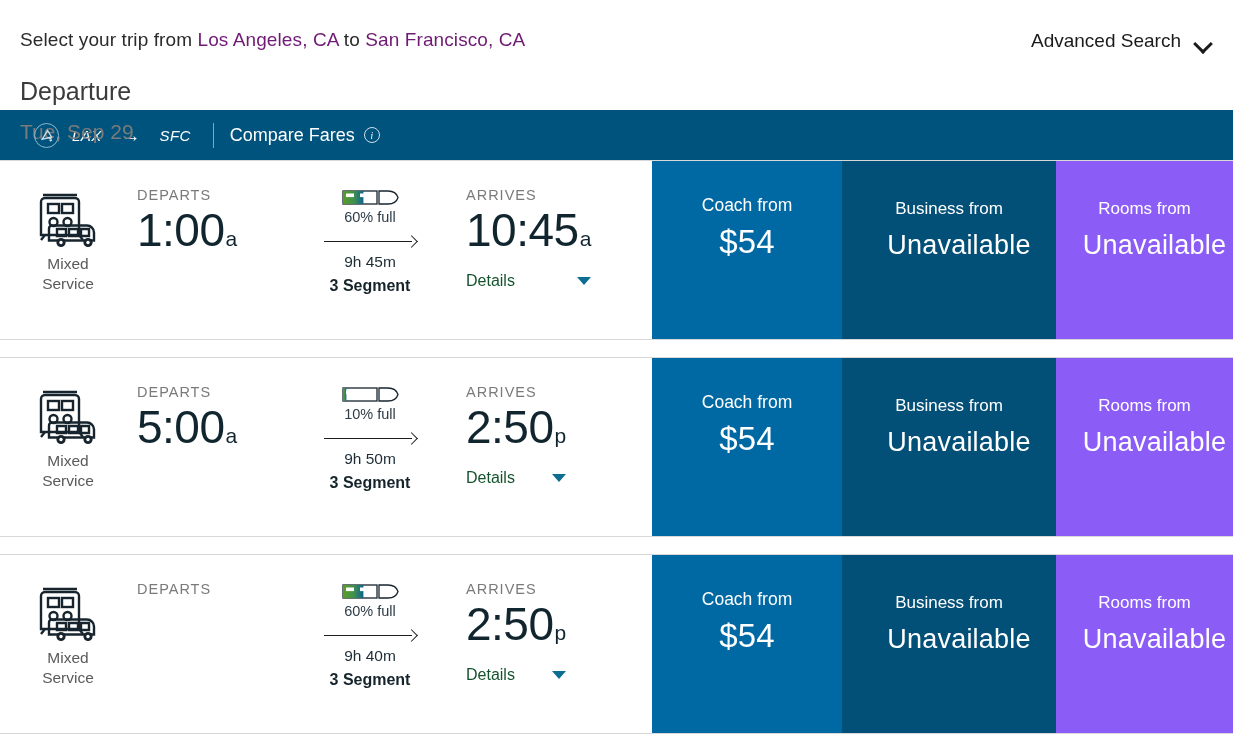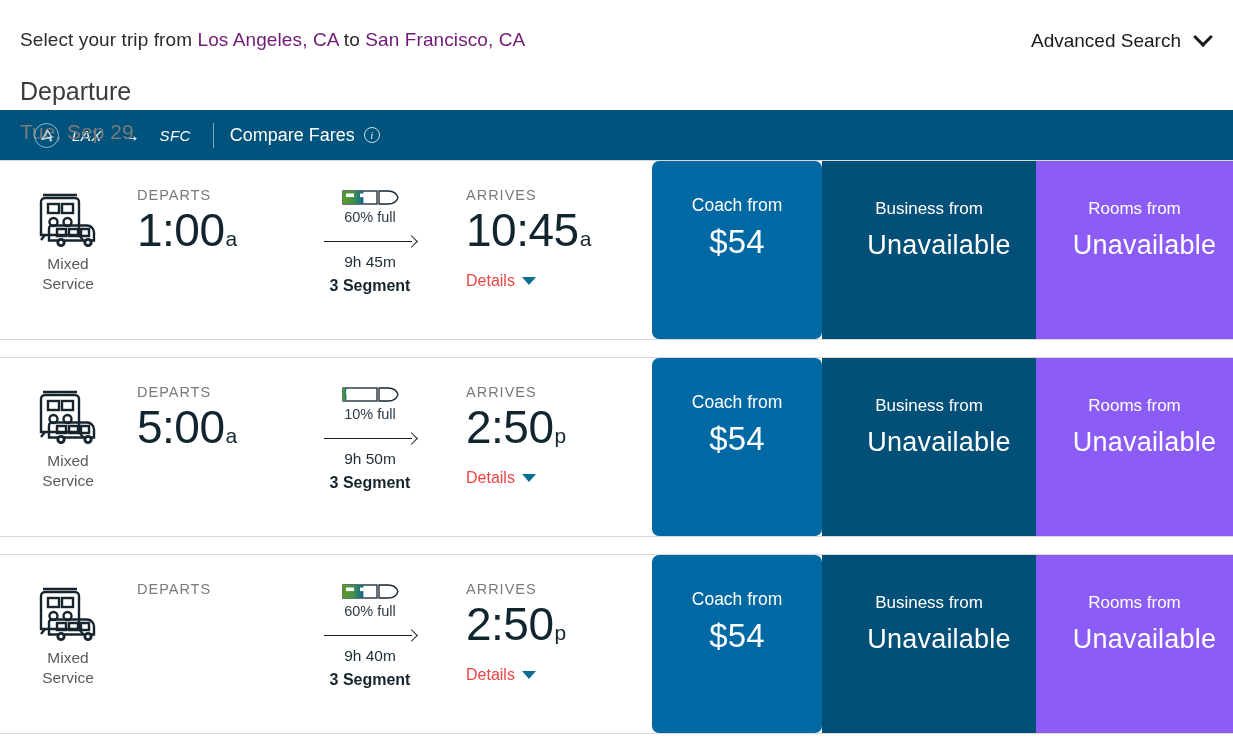--- a/index.html
+++ b/index.html
@@ -25,20 +25,21 @@
     white-space: nowrap;
     letter-spacing: .1px;
   }
   .trip-line .city {
     color: #701a75;
   }
   .adv-search {
     position: absolute;
     top: 30px; right: 22px;
     display: flex;
+    align-items: center;
     gap: 14px;
     font-size: 19px;
     color: #1b1b1b;
     cursor: pointer;
     white-space: nowrap;
   }
   .chev {
     display: inline-block;
     width: 16px; height: 9px;
     position: relative;
@@ -226,25 +227,26 @@
   }
 
   
   .arrive-cell {
     position: absolute;
     left: 466px; top: 26px;
   }
   .details-link {
     margin-top: 6px;
     font-size: 16px;
-    color: #ef4444;
+    color: #14532d;
     cursor: pointer;
     display: flex;
     align-items: center;
     gap: 7px;
+    justify-content: space-between;
   }
   .caret-down {
     width: 0; height: 0;
     border-left: 7px solid transparent;
     border-right: 7px solid transparent;
     border-top: 8px solid #0e6e92;
   }
 
   
   .fares {
@@ -252,21 +254,21 @@
     left: 652px; top: 0; bottom: 0; right: 0;
     display: flex;
   }
   .fare-panel {
     position: relative;
     color: #ffffff;
     text-align: center;
     padding-top: 33px;
     cursor: pointer;
   }
-  .fare-coach    { width: 170px; background: #0069a3; border-radius: 7px; }
+  .fare-coach    { width: 190px; background: #0069a3; }
   .fare-business { width: 214px; background: #024f77; }
   .fare-rooms    { flex: 1;      background: #8b5cf6; }
 
   .fare-label {
     font-size: 17px;
     font-weight: 400;
     line-height: 22px;
   }
   .fare-coach .fare-label { font-size: 17.5px; padding-top: 0px; }
   .fare-value {

